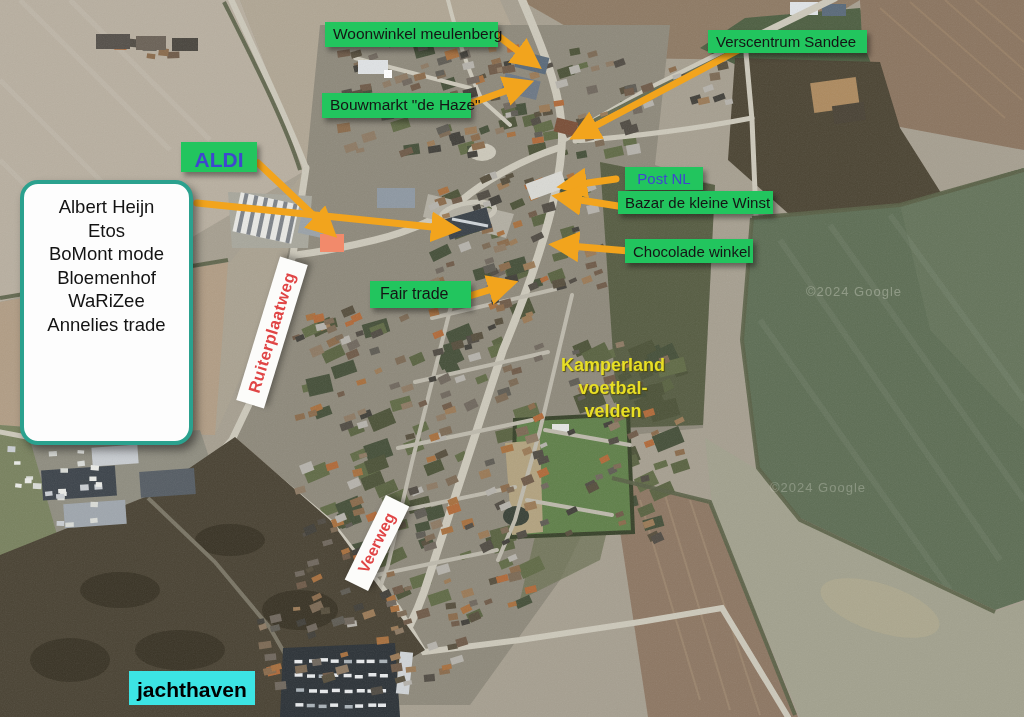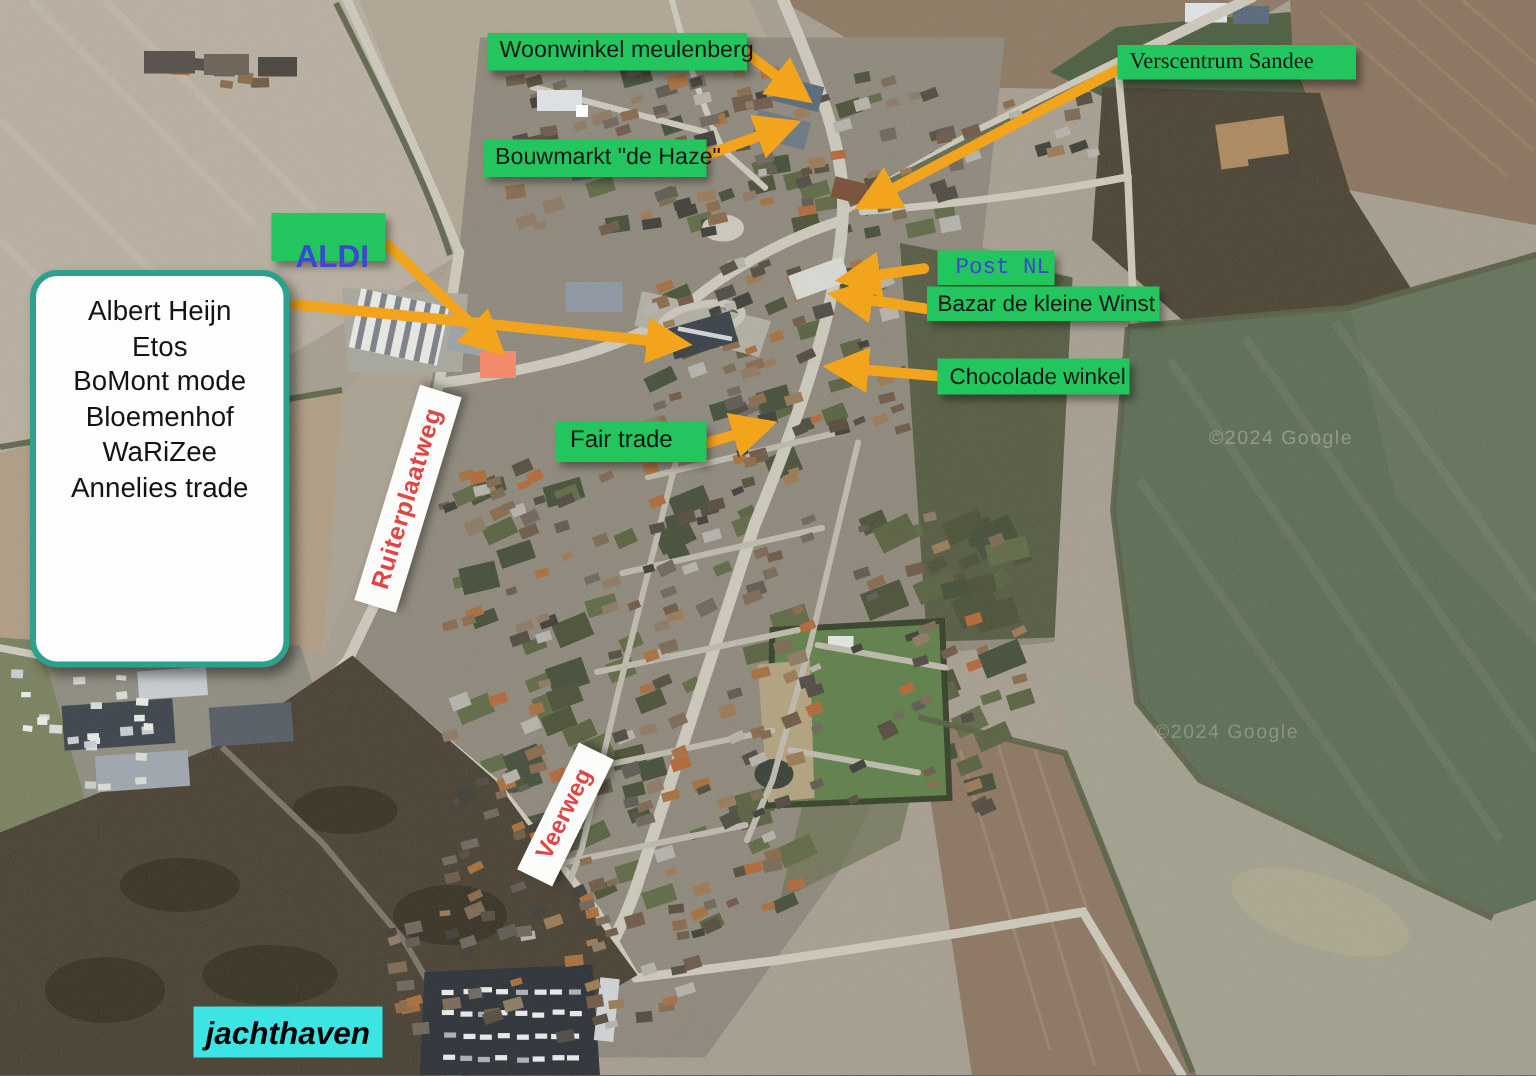--- a/index.html
+++ b/index.html
@@ -12,32 +12,32 @@
   .stage svg.basemap, .stage svg.arrowlayer { position:absolute; left:0; top:0; }
   svg.arrowlayer { pointer-events:none; }
 
   
   .maplabel {
     position:absolute; background:#22c55e; color:#151515;
     font-size:15px; line-height:1.45; padding:1px 8px; white-space:nowrap;
     box-shadow:3px 4px 5px rgba(0,0,0,.38);
   }
   #lbl-woonwinkel  { left:325px; top:22px;  width:173px; height:25px; font-size:15.5px; }
-  #lbl-verscentrum { left:745px; top:30px;  width:159px; height:23px;font-family:Liberation Serif, serif; }
+  #lbl-verscentrum { left:708px; top:30px;  width:159px; height:23px; }
   #lbl-bouwmarkt   { left:322px; top:93px;  width:149px; height:25px; font-size:15.5px; }
   #lbl-aldi        { left:181px; top:142px; width:76px;  height:30px; text-align:center;
-                     font-size:21px; font-weight:bold; color:var(--c-blue_label); line-height:28px; padding:16px; }
+                     font-size:21px; font-weight:bold; color:var(--c-blue_label); line-height:28px; padding:4px; }
   #lbl-postnl      { left:625px; top:167px; width:78px;  height:23px; text-align:center;
-                     color:var(--c-blue_label); padding:1px 12px;font-family:Liberation Mono, monospace; }
+                     color:var(--c-blue_label); padding:1px 12px; }
   #lbl-bazar       { left:618px; top:191px; width:155px; height:23px; padding:1px 7px; }
   #lbl-chocolade   { left:625px; top:239px; width:128px; height:24px; padding:2px 8px;text-align:right; }
   #lbl-fairtrade   { left:370px; top:281px; width:101px; height:27px; font-size:16px;
                      line-height:24px; padding:1px 0 1px 10px; }
   #lbl-jachthaven  { left:129px; top:671px; height:34px; font-size:21px; font-weight:bold;
-                     background:var(--c-cyan_bg); color:#000; padding:4px 8px; box-shadow:none;font-style:italic; }
+                     background:var(--c-cyan_bg); color:#000; padding:4px 8px; box-shadow:none; }
 
   
   .winkelbox {
     position:absolute; left:20px; top:180px; width:173px; height:265px;
     background:#fdfdfd; border:4px solid var(--c-box_border_green); border-radius:18px;
     box-shadow:4px 5px 8px rgba(0,0,0,.45); text-align:center;
   }
   .winkelbox .wtitle { color:var(--c-red_label); font-size:20px; margin-top:11px; }
   .winkelbox .shops  { margin-top:11px; font-size:18.5px; line-height:23.5px; color:#131313; }
 
@@ -913,14 +913,19 @@
       <div>BoMont mode</div>
       <div>Bloemenhof</div>
       <div>WaRiZee</div>
       <div>Annelies trade</div>
     </div>
   </div>
 
   <div class="street" id="street-ruiterplaatweg">Ruiterplaatweg</div>
   <div class="street" id="street-veerweg">Veerweg</div>
 
+  <div class="kamperland">
+    <div>Kamperland</div>
+    <div>voetbal-</div>
+    <div>velden</div>
+  </div>
 
 </div>
 
 </body></html>

